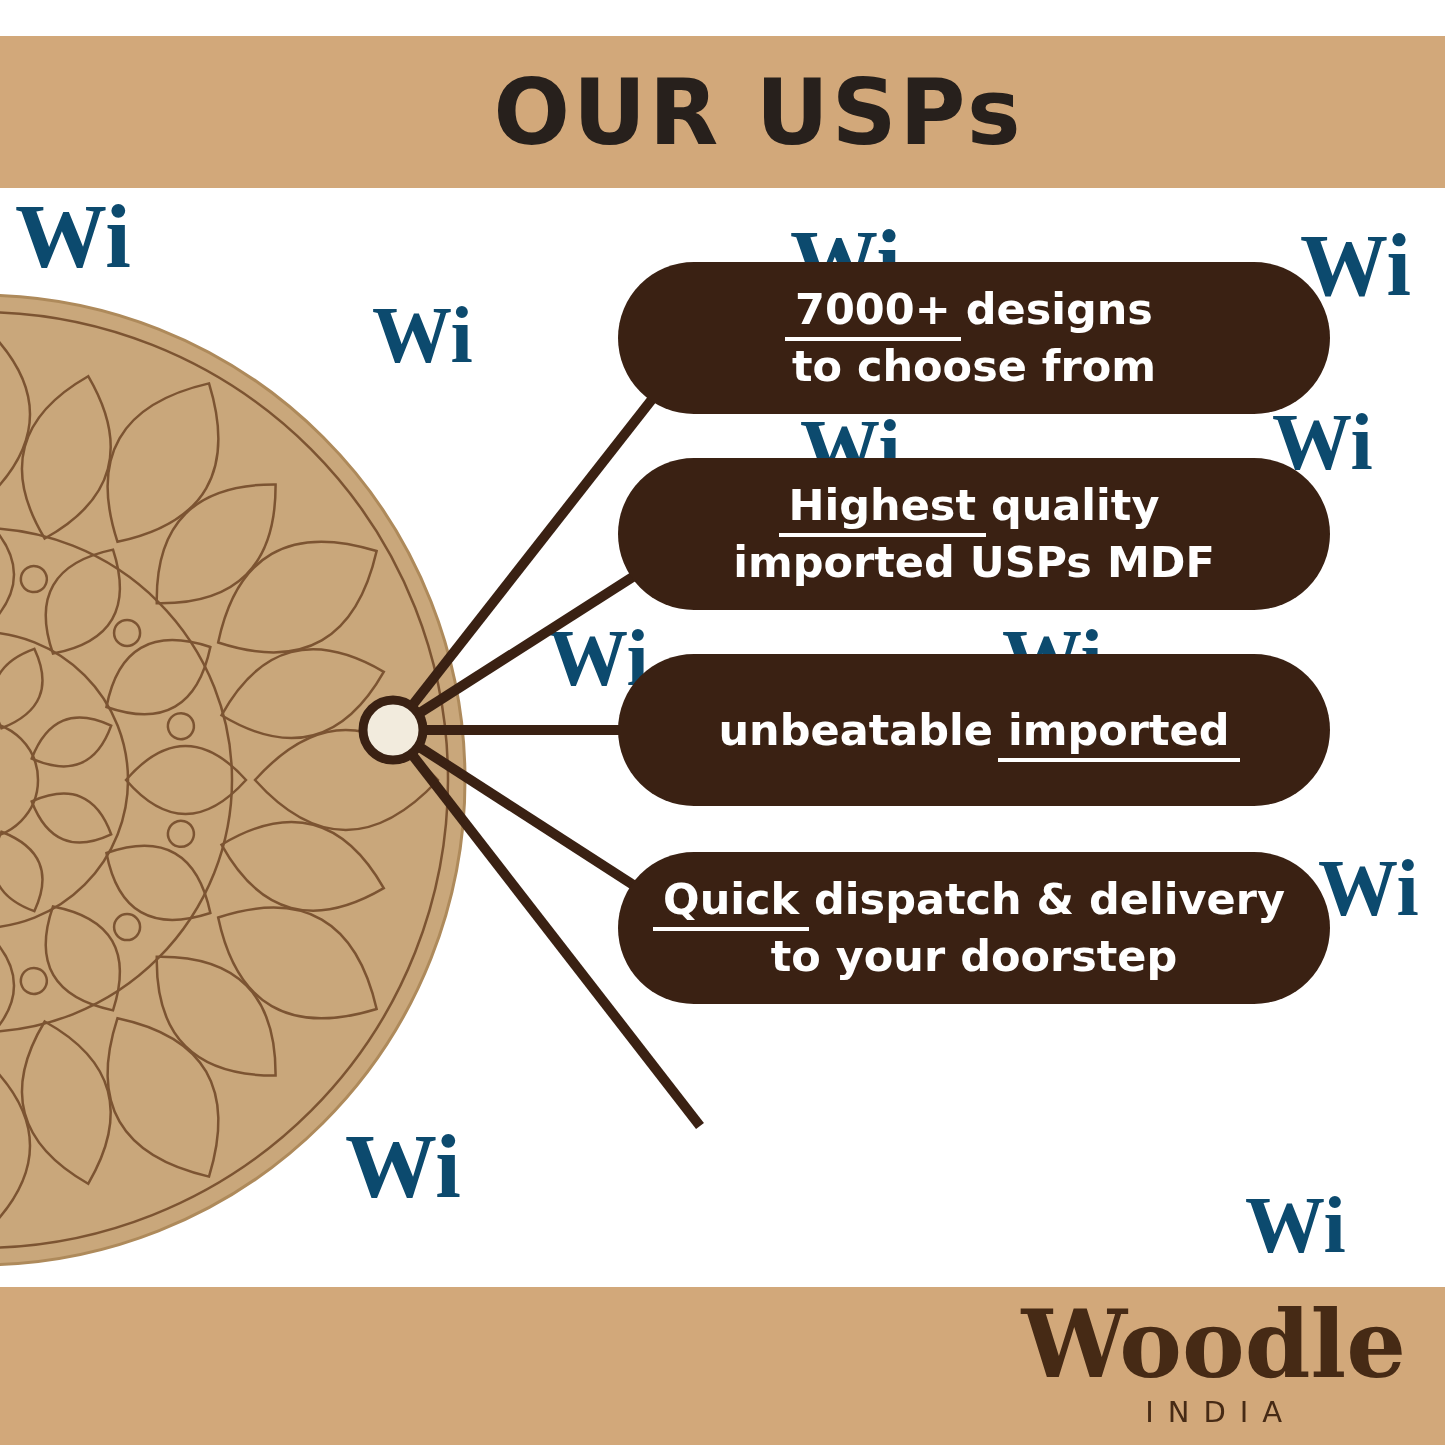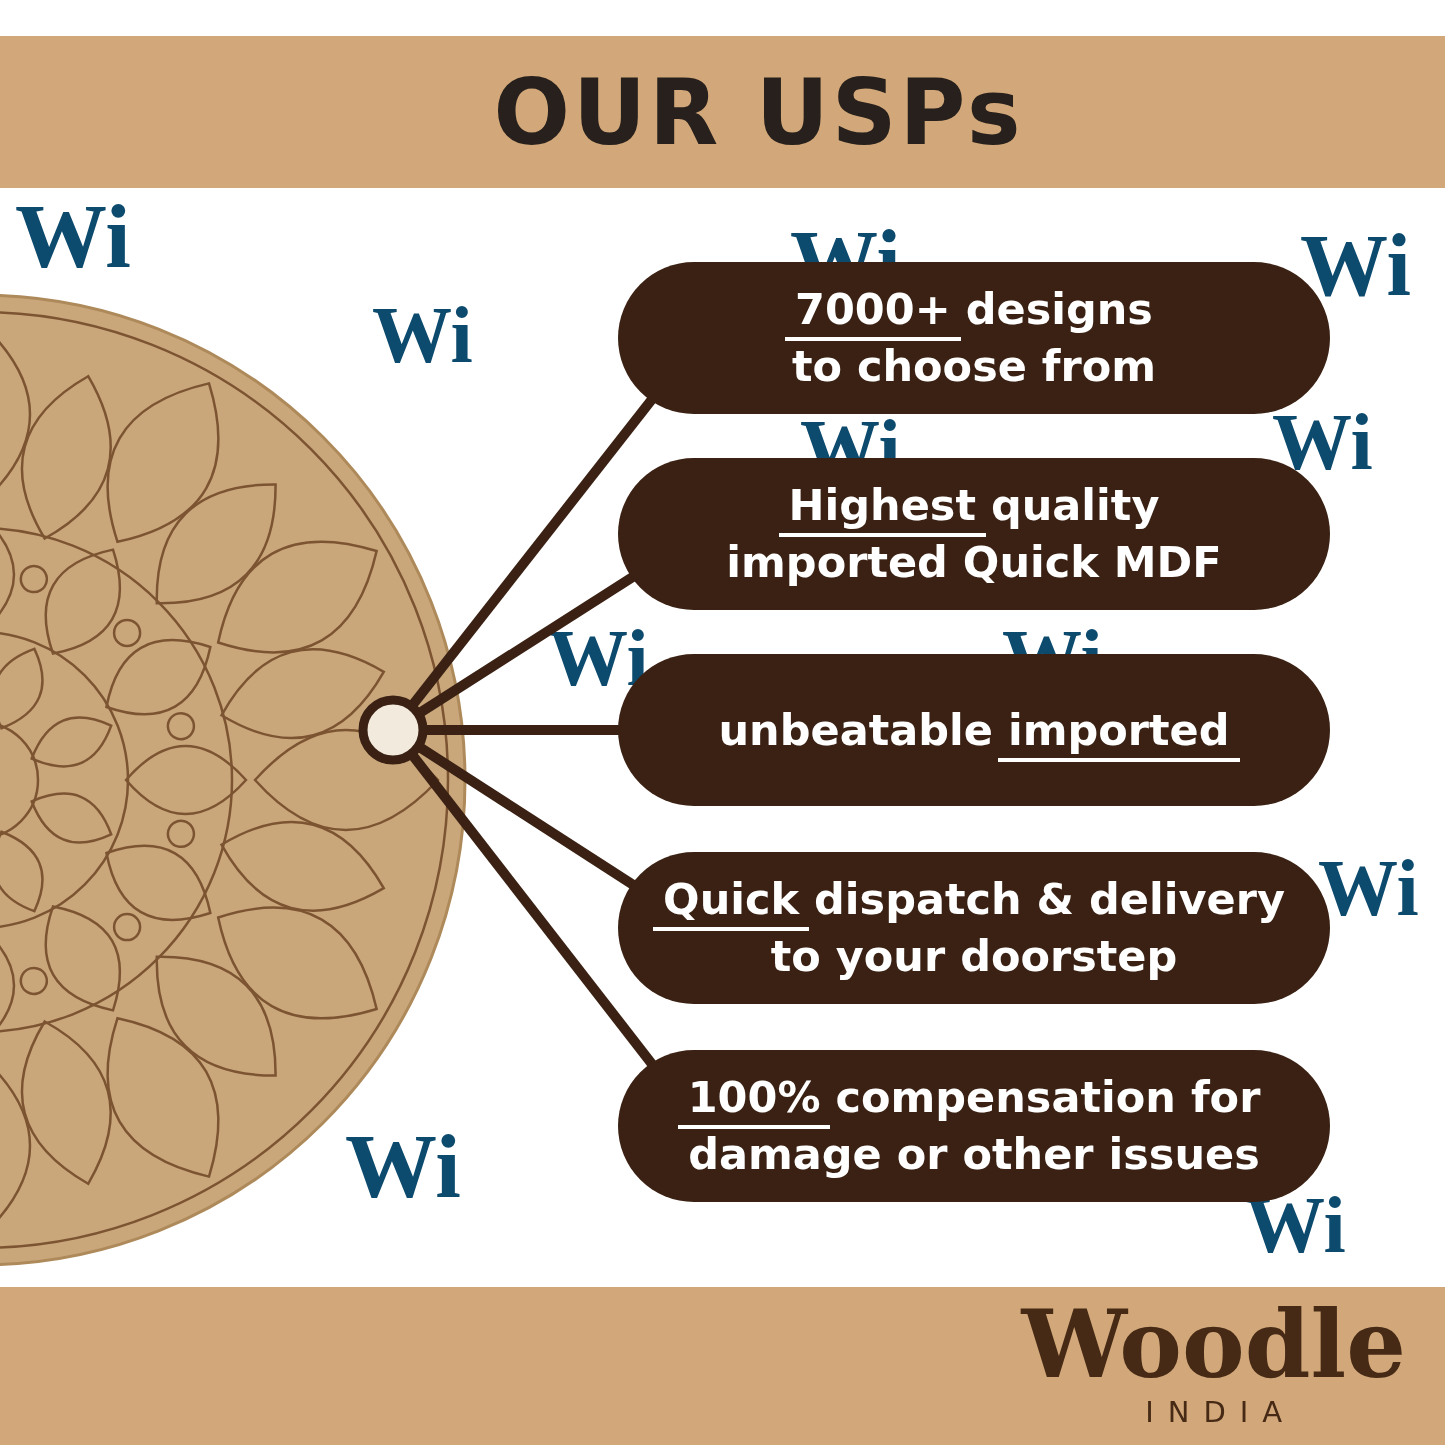--- a/index.html
+++ b/index.html
@@ -114,36 +114,32 @@
     <circle cx="393" cy="730" r="30" fill="#f2ebdd" stroke="#3a2113" stroke-width="9"></circle>
   </svg>
 
   <div class="pill" style="top:262px">
     <div><span class="u">7000+</span><span> designs</span></div>
     <div><span>to choose from</span></div>
   </div>
 
   <div class="pill" style="top:458px">
     <div><span class="u">Highest</span><span> quality</span></div>
-    <div><span>imported Quick MDF</span></div>
+    <div><span>imported USPs MDF</span></div>
   </div>
 
   <div class="pill" style="top:654px">
     <div><span>unbeatable </span><span class="u">imported</span></div>
   </div>
 
   <div class="pill" style="top:852px">
     <div><span class="u">Quick</span><span> dispatch &amp; delivery</span></div>
     <div><span>to your doorstep</span></div>
   </div>
 
-  <div class="pill" style="top:1050px">
-    <div><span class="u">100%</span><span> compensation for</span></div>
-    <div><span>damage or other issues</span></div>
-  </div>
 
   <div class="band top">
     <div class="title">OUR USPs</div>
   </div>
 
   <div class="band bottom">
     <div class="brand">
       <div class="brand-name">Woodle</div>
       <div class="brand-sub">INDIA</div>
     </div>

